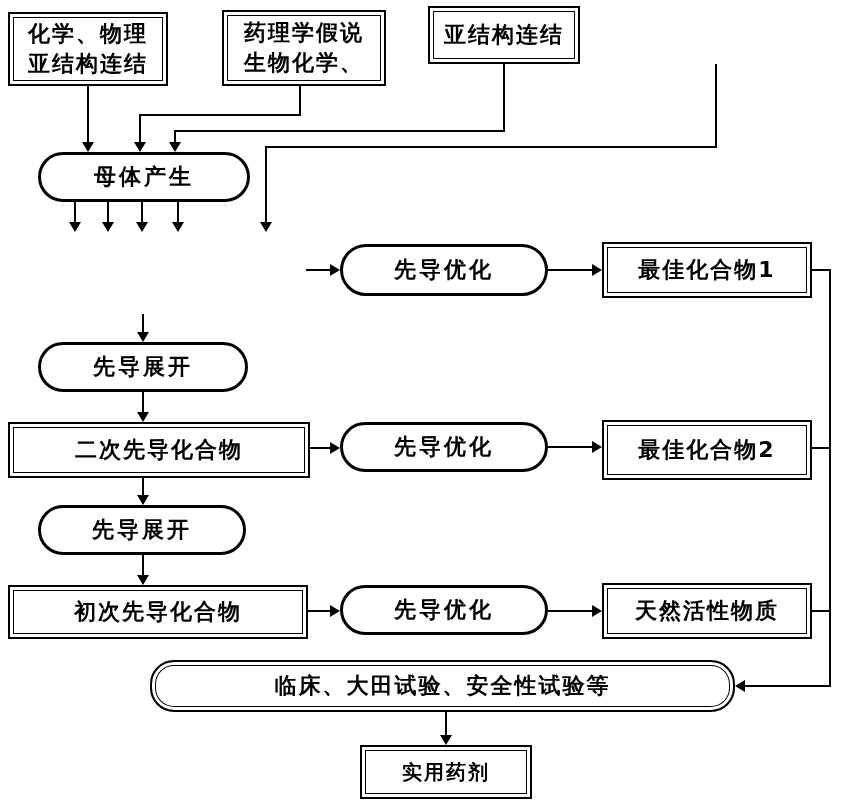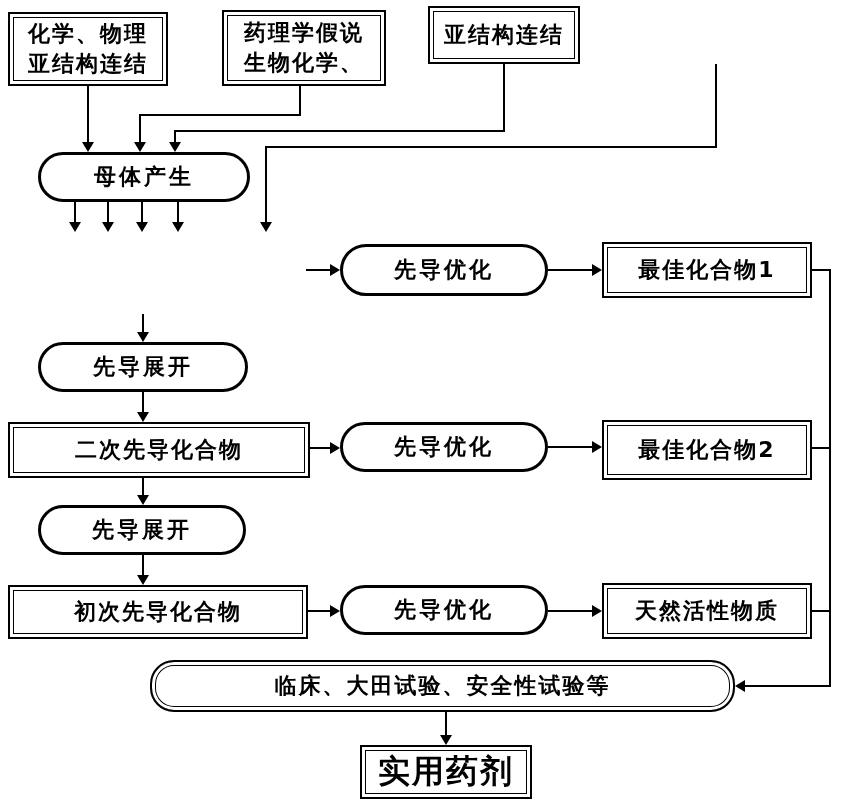--- a/index.html
+++ b/index.html
@@ -112,21 +112,21 @@
     <span>先导优化</span>
   </div>
   <div class="rect" style="left:602px;top:583px;width:210px;height:56px;">
     <span>天然活性物质</span>
   </div>
 
   <div class="rect" style="left:150px;top:660px;width:585px;height:52px;border-radius:24px;">
     <span>临床、大田试验、安全性试验等</span>
   </div>
 
-  <div class="rect" style="left:360px;top:745px;width:172px;height:54px;font-size:32px;">
+  <div class="rect" style="left:360px;top:745px;width:172px;height:54px;font-size:20px;">
     <span>实用药剂</span>
   </div>
 
   <div class="vline" style="left:87px;top:86px;height:56px;"></div>
   <div class="arr down" style="left:82px;top:142px;"></div>
 
   <div class="vline" style="left:299px;top:86px;height:30px;"></div>
   <div class="hline" style="left:139px;top:114px;width:162px;"></div>
   <div class="vline" style="left:139px;top:114px;height:28px;"></div>
   <div class="arr down" style="left:134px;top:142px;"></div>

